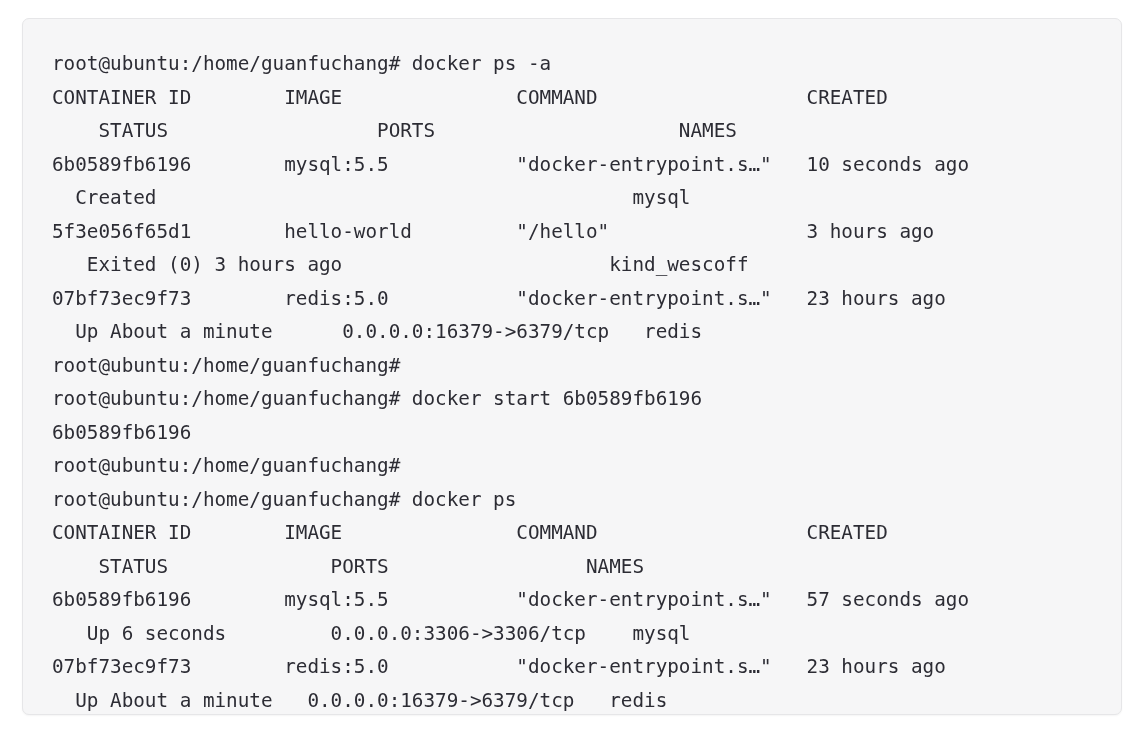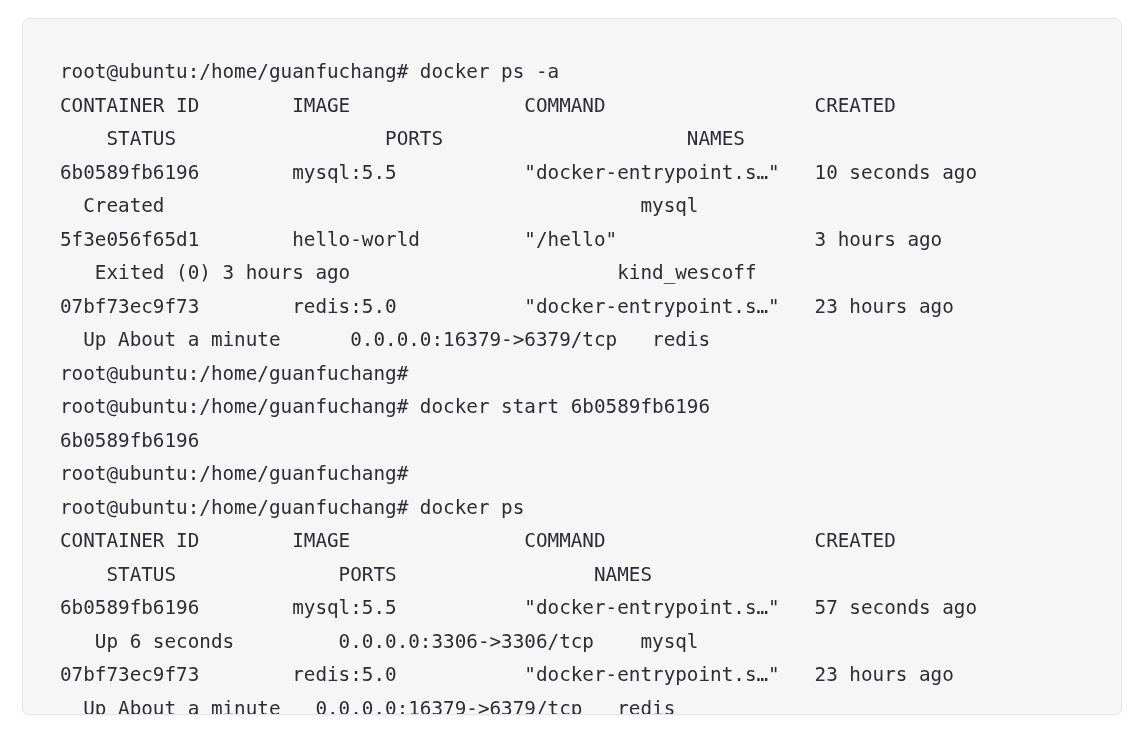--- a/index.html
+++ b/index.html
@@ -21,21 +21,21 @@
     width: 1100px;
     height: 697px;
     box-sizing: border-box;
     background: #f6f6f7;
     border: 1px solid #e6e6e8;
     border-radius: 7px;
     box-shadow: 0 1px 2px rgba(0,0,0,0.045);
     overflow: hidden;
   }
   #terminal-output {
-    margin: 16px;
+    margin: 8px;
     padding: 20px 0 0 21px;
     font-family: "DejaVu Sans Mono", monospace;
     font-size: 19.3px;
     line-height: 33.5px;
     color: #2c2c34;
     white-space: pre;
     letter-spacing: 0px;
     -webkit-font-smoothing: antialiased;
   }
   #terminal-output .line {

